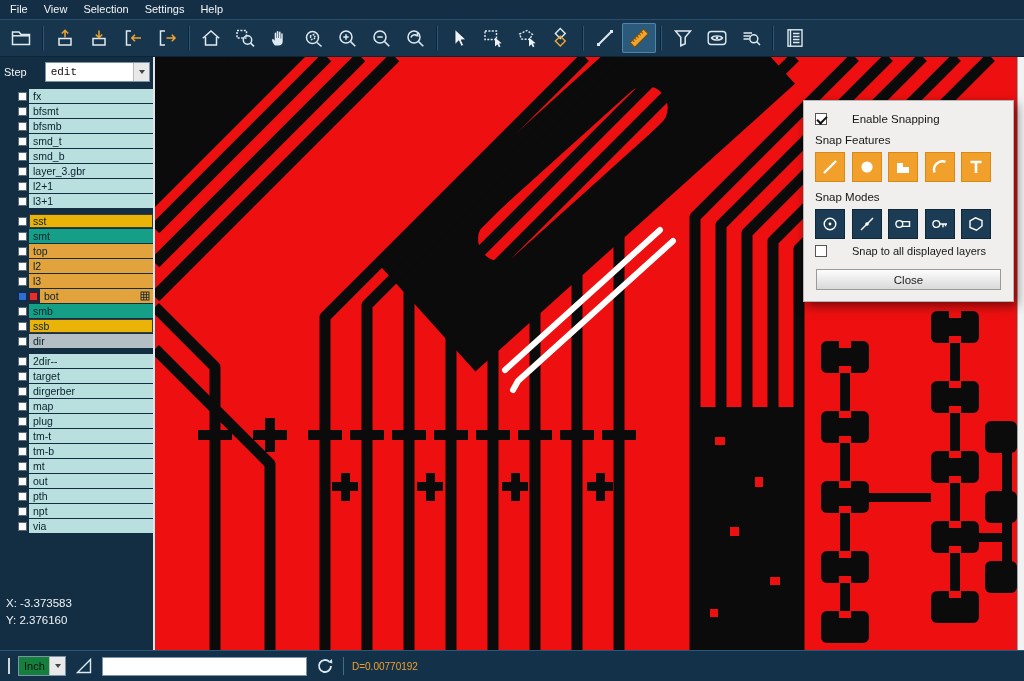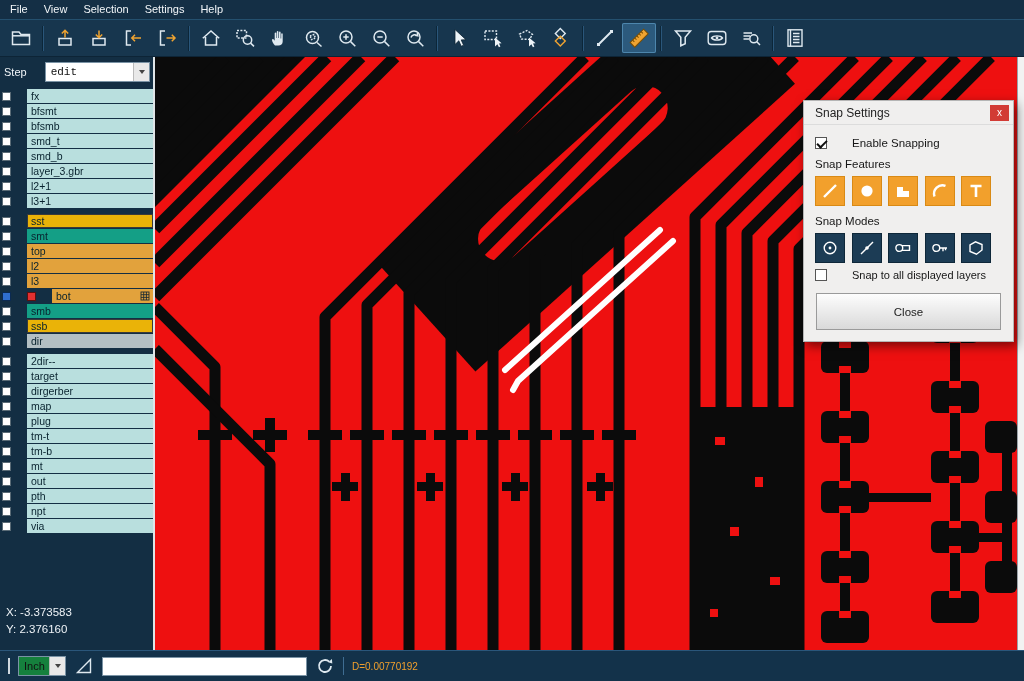--- a/index.html
+++ b/index.html
@@ -23,33 +23,33 @@
   .sidebar { width:155px; background:#132e43; border-right:2px solid #dfe5e8; position:relative; flex:none; }
   .steprow { display:flex; align-items:center; height:30px; padding:0 3px 0 4px; gap:18px; }
   .steplabel { color:#f2f6f9; font-size:11px; }
   .stepdd { flex:1; height:20px; background:#fff; border:1px solid #7a93a5; display:flex; align-items:center; }
   .stepdd .val { flex:1; font-size:11px; color:#111; padding-left:5px;font-family:Liberation Mono, monospace; }
   .dd-btn { width:16px; height:18px; background:#e9e9e9; border-left:1px solid #bbb; display:flex; align-items:center; justify-content:center; }
   .tri { width:0; height:0; border-left:3.5px solid transparent; border-right:3.5px solid transparent; border-top:4.5px solid #444; }
 
   .layers { display:flex; flex-direction:column; gap:1px; padding:2px 0 0 2px; }
   .ggap { height:4px; }
-  .lrow { display:flex; align-items:center; height:14px; gap:16px; }
+  .lrow { display:flex; align-items:center; height:14px; gap:2px;margin-left:16px; }
   .cb { width:9px; height:9px; background:#fff; border:1px solid #5a6b76; flex:none; }
   .cb.blue { background:#2f6fd0; border-color:#0b2a52; }
   .sw { width:9px; height:9px; background:#e23030; border:1px solid #5c1010; flex:none; }
   .lbl { flex:1; height:100%; display:flex; align-items:center; padding:0 3px 0 4px; font-size:10.5px; color:#08222e; overflow:hidden; white-space:nowrap; }
   .lbl .grow { flex:1; }
   .c { background:#b9dfde; }
   .a { background:#e2a23c; }
   .t { background:#149f86; }
   .w { background:#eab308; box-shadow: inset 0 0 0 1px #3a3a3a; }
   .g { background:#b3bfc3; }
 
-  .coords { position:absolute; left:6px; bottom:12px; color:#eef3f7; font-size:11.5px; line-height:17px; }
+  .coords { position:absolute; left:6px; bottom:21px; color:#eef3f7; font-size:11.5px; line-height:17px; }
 
   
   .canvas { flex:1; position:relative; background:#ee1010; overflow:hidden; }
   .board { position:absolute; left:0; top:0; }
   .vscroll { position:absolute; right:0; top:0; width:7px; height:100%; background:#f2f2f2; border-left:1px solid #9aa2a8; }
 
   
   .snapdlg { position:absolute; left:648px; top:43px; width:211px; background:#f0efee; border:1px solid #b5b5b5;
              box-shadow: 3px 4px 10px rgba(0,0,0,.5); z-index:5; color:#161616; }
   .dlg-title { height:24px; display:flex; align-items:center; justify-content:space-between; padding:0 4px 0 11px;
@@ -60,21 +60,21 @@
   .dlg-body { padding:6px 11px 11px; }
   .chkrow { display:flex; align-items:center; gap:25px; margin:6px 0 4px; }
   .chk { width:12px; height:12px; background:#fff; border:1px solid #555; position:relative; flex:none; }
   .chk.checked::after { content:""; position:absolute; left:3px; top:0px; width:4px; height:8px;
                         border:solid #111; border-width:0 2px 2px 0; transform:rotate(45deg); }
   .chkrow .cl { font-size:11.5px; }
   .seclbl { font-size:11.5px; margin:9px 0 6px; }
   .btnrow { display:flex; gap:6.5px; }
   .fbtn { width:30px; height:30px; background:#f2a02c; border:1px solid #d98a15; display:flex; align-items:center; justify-content:center; }
   .mbtn { width:30px; height:30px; background:#1c3c55; border:1px solid #0e2739; display:flex; align-items:center; justify-content:center; }
-  .closebtn { margin:12px auto 0; width:185px; height:37px; background:linear-gradient(#fdfdfd,#d9d9d9);
+  .closebtn { margin:12px auto 0; width:185px; height:21px; background:linear-gradient(#fdfdfd,#d9d9d9);
               border:1px solid #9a9a9a; display:flex; align-items:center; justify-content:center; font-size:11.5px; color:#222; }
 
   
   .statusbar { height:31px; background:#13324a; border-top:1px solid #2a567a; display:flex; align-items:center; gap:8px; padding:0 8px; }
   .grip { width:2px; height:16px; background:#cfd8df; }
   .unit { width:48px; height:20px; background:#15803d; border:1px solid #7a93a5; display:flex; align-items:center; }
   .unit .uv { flex:1; font-size:11px; color:#111; padding-left:5px; }
   .sinput { width:205px; height:19px; background:#fff; border:1px solid #7a93a5; font-size:11px; padding:0 4px;
             font-family:"Liberation Sans", sans-serif; }
   .ssep { width:1px; height:18px; background:#3f6d92; }
@@ -495,26 +495,20 @@
           <rect x="714" y="436" width="62" height="9" fill="#0b0b0b"></rect>
           <rect x="824" y="476" width="23" height="9" fill="#0b0b0b"></rect>
         </g>
         <g stroke="#ffffff" stroke-width="6" fill="none" stroke-linecap="round">
           <line x1="350" y1="313" x2="505" y2="173"></line>
           <polyline points="518,184 363,324 358,333"></polyline>
         </g>
       </svg>
 
       <div class="snapdlg">
-        <div class="dlg-title">
-          <span class="txt">Snap Settings</span>
-          <span class="dlg-x">
-              <span>x</span>
-            </span>
-        </div>
         <div class="dlg-body">
           <div class="chkrow">
             <span class="chk checked"></span>
             <span class="cl">Enable Snapping</span>
           </div>
           <div class="seclbl">Snap Features</div>
           <div class="btnrow">
             <div class="fbtn">
               <svg width="20" height="20" viewBox="0 0 20 20">
                   <path d="M4 16 L16 4" stroke="#fff" stroke-width="2.4"></path>

